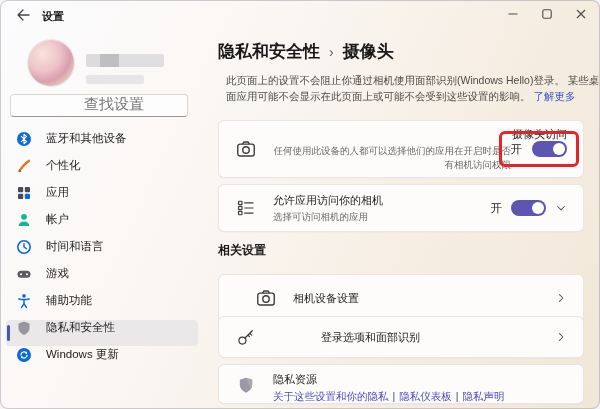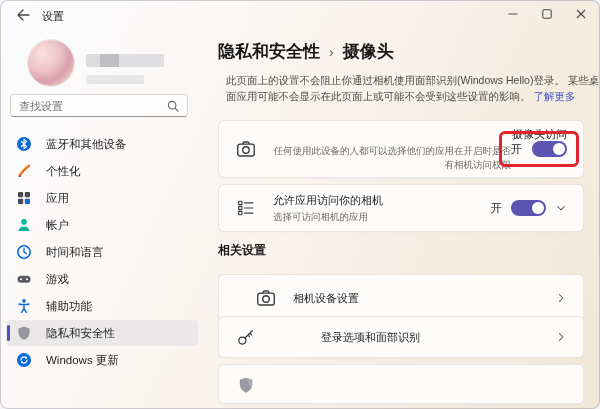--- a/index.html
+++ b/index.html
@@ -5,43 +5,43 @@
   * { box-sizing: border-box; margin: 0; padding: 0; }
   html,body { width: 600px; height: 409px; }
   body { font-family: "Liberation Sans", "DejaVu Sans", sans-serif; background: #f4f5f7; position: relative; }
 
   .window { position: absolute; inset: 0; border-radius: 8px; overflow: hidden;
     background: linear-gradient(115deg,#fcfcfe 0%,#faf6f2 38%,#f6edе2 70%,#f2e8da 100%);
     background: linear-gradient(115deg,#fcfcfe 0%,#faf6f2 38%,#f6ede2 70%,#f1e7d8 100%);
     box-shadow: inset 0 0 0 1px rgba(130,130,150,.38); }
 
   
-  .titlebar { position: absolute; top:0; left:0; right:0; height: 30px; }
+  .titlebar { position: absolute; top:0; left:0; right:0; height: 30px; font-weight: bold; }
   .back-button { position:absolute; left:12px; top:4px; width:22px; height:22px; display:flex; align-items:center; justify-content:center; border-radius:4px; color:#444; }
   .app-title { position:absolute; left:42px; top:9px; font-size:11px; color:#1b1b1b; }
   .win-controls { position:absolute; right:2px; top:0; display:flex; height:28px; }
   .win-btn { width:34px; height:28px; display:flex; align-items:center; justify-content:center; color:#4a4a4a; }
 
   
   .sidebar { position:absolute; top:30px; left:0; width:208px; bottom:0; }
   .avatar { position:absolute; left:28px; top:10px; width:46px; height:46px; border-radius:50%;
     background: radial-gradient(circle at 32% 30%, #f9e3dc 0%, #eec3c8 38%, #d99fae 62%, #c2embd 80%, #f0dfd6 100%);
     background: radial-gradient(circle at 32% 30%, #f9e3dc 0%, #eec3c8 38%, #d99fae 62%, #e8c9bb 80%, #f0dfd6 100%);
     box-shadow: 0 0 0 1px rgba(0,0,0,.08); }
   .user-name-redact-1 { position:absolute; left:86px; top:24px; width:78px; height:13px; border-radius:2px;
     background: linear-gradient(90deg,#dcdcde 0 18%, #bfbfc2 18% 42%, #dfdfe1 42%); filter: blur(.4px); }
   .user-name-redact-2 { position:absolute; left:86px; top:45px; width:58px; height:9px; border-radius:2px; background:#e6e6e8; filter: blur(.4px); }
 
   .search-box { position:absolute; left:10px; top:64px; width:178px; height:23px; background:#fdfdfd;
     border:1px solid #d9d6d2; border-bottom-color:#9b9893; border-radius:4px; display:flex; align-items:center; padding:0 8px; }
-  .search-box input { flex:1; border:none; outline:none; background:transparent; font-size:11px; color:#5f5f5f; font-family:Liberation Serif, serif; }
+  .search-box input { flex:1; border:none; outline:none; background:transparent; font-size:15px; color:#5f5f5f; font-family:Liberation Mono, monospace;text-align:center; }
   .search-box input::placeholder { color:#767676; }
 
   .nav { position:absolute; left:0; right:4px; top:100px; }
-  .nav-item { display:flex; align-items:center; gap:14px; height:26px; margin:1px 6px; padding:0 10px;
+  .nav-item { display:flex; align-items:flex-start; gap:14px; height:26px; margin:1px 6px; padding:0 10px;
     border-radius:4px; font-size:11.5px; color:#242424; position:relative; cursor:default; }
   .nav-item svg { flex:0 0 16px; }
   .nav-item.selected { background:#ebe8ea; }
   .nav-item.selected .sel-indicator { position:absolute; left:1px; top:5px; width:3px; height:16px; border-radius:2px; background:#4f52be; }
 
   
   .main { position:absolute; left:208px; top:30px; right:0; bottom:0; }
   .breadcrumb { position:absolute; left:10px; top:10px; font-size:17px; font-weight:600; color:#191919; display:flex; gap:9px; align-items:baseline; }
   .breadcrumb .sep { font-weight:400; color:#5d5d5d; font-size:14px; }
   .intro { position:absolute; left:18px; top:42px; width:375px; font-size:10.5px; line-height:1.55; color:#4e4a46; }
@@ -290,16 +290,22 @@
       </div>
     </div>
 
     <div class="card card-privacy">
       <span class="icon" style="margin-top:4px;">
         <svg width="18" height="18" viewBox="0 0 16 16">
           <path d="M8 1.5 L13.5 3.4 V7.4 C13.5 11.3 11 13.6 8 14.8 C5 13.6 2.5 11.3 2.5 7.4 V3.4 Z" fill="#9b99a3"></path>
           <path d="M8 1.5 L13.5 3.4 V7.4 C13.5 9 13 10.3 12.2 11.3 L8 1.5 Z" fill="#aaa8b2"></path>
         </svg>
       </span>
+      <div class="texts">
+        <div class="title">隐私资源</div>
+        <div class="privacy-links">
+          <span class="plink">关于这些设置和你的隐私</span><span class="psep">|</span><span class="plink">隐私仪表板</span><span class="psep">|</span><span class="plink">隐私声明</span>
+        </div>
+      </div>
     </div>
   </div>
 
 </div>
 
 </body></html>

